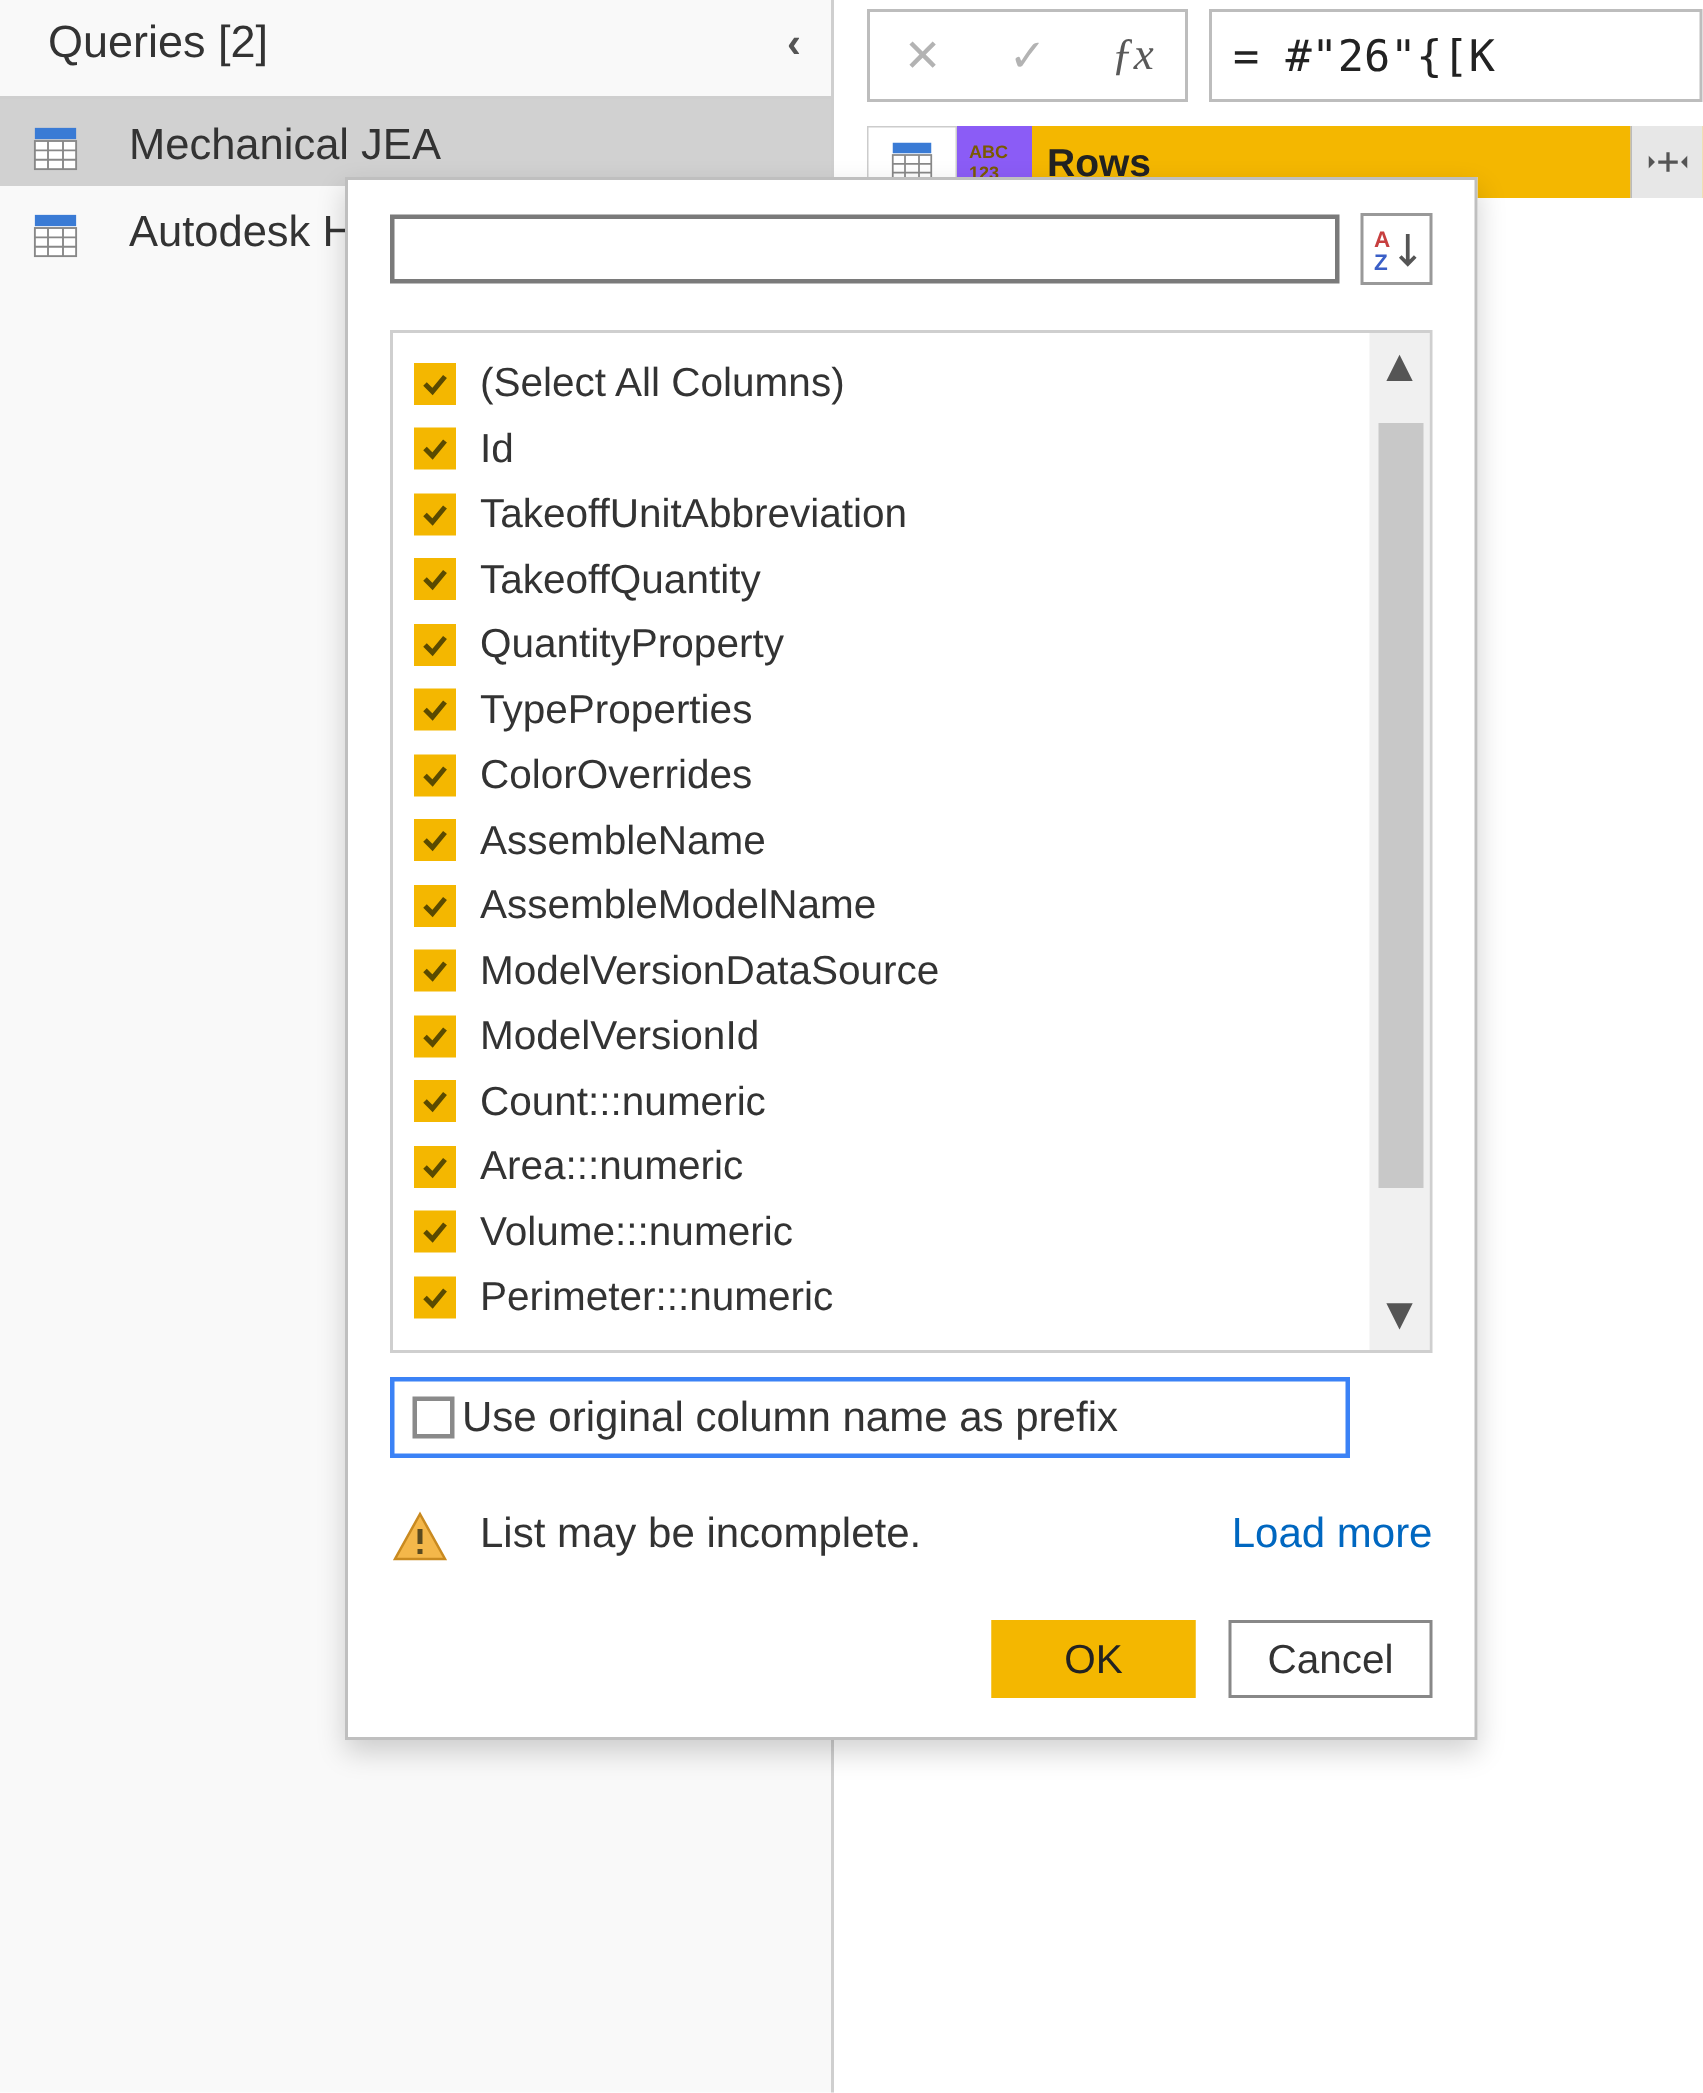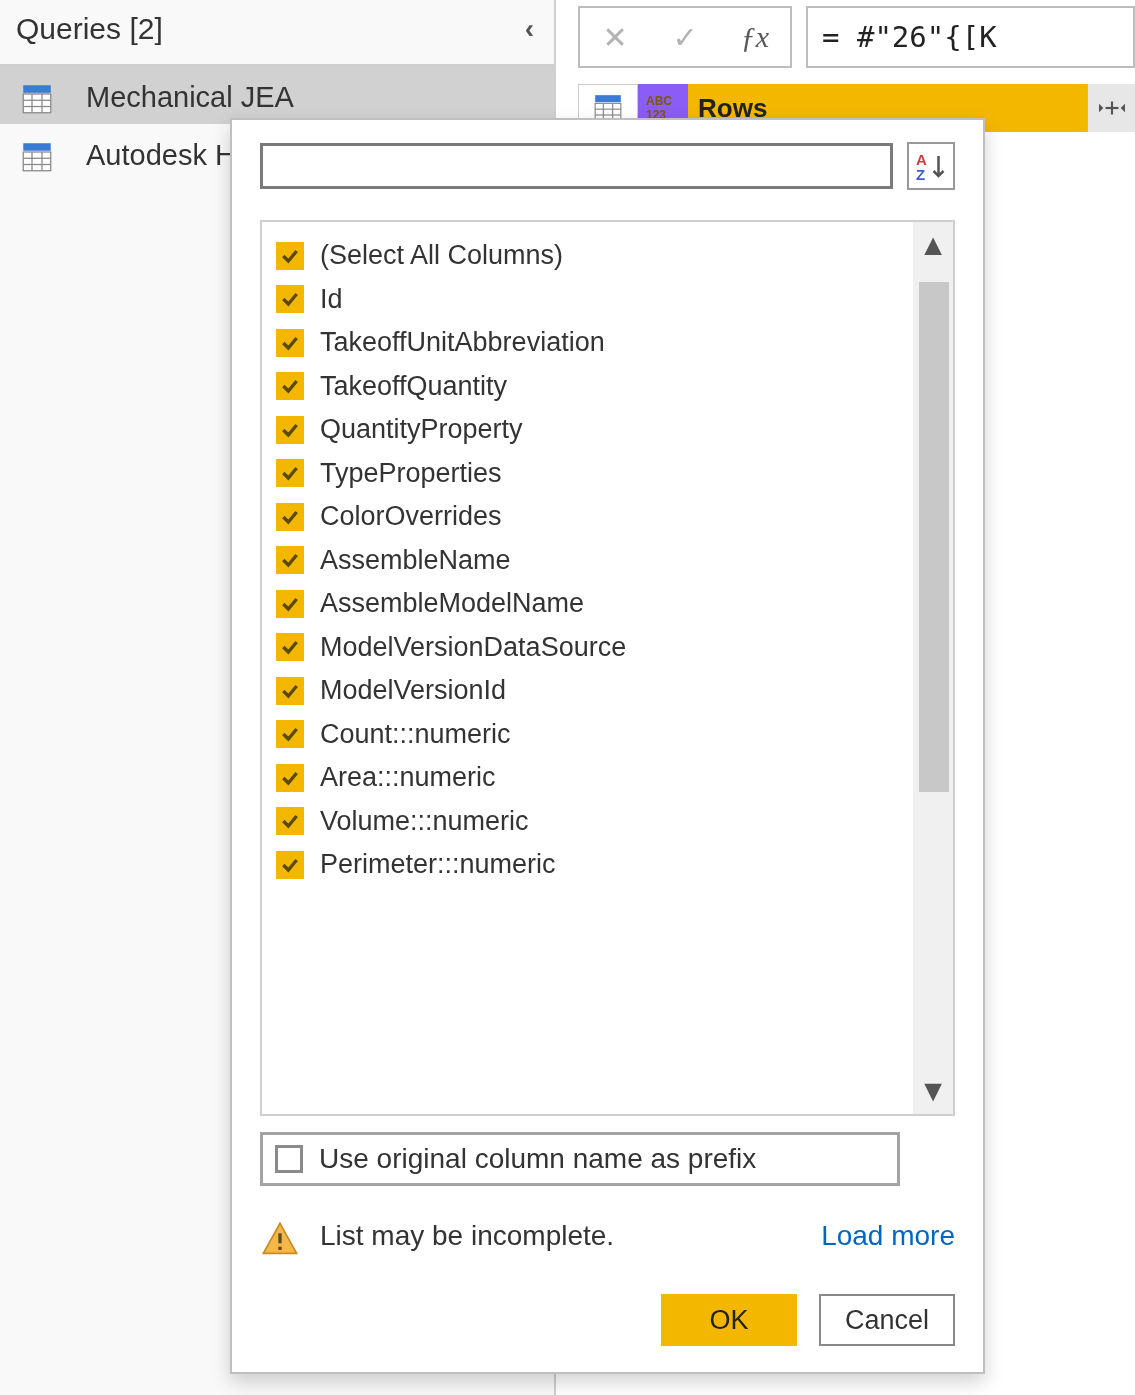--- a/index.html
+++ b/index.html
@@ -18,21 +18,21 @@
     left: 0; top: 0;
     width: 556px;
     height: 100%;
     border-right: 2px solid #cfcfcf;
     background: #f9f9f9;
   }
   .queries-header {
     display: flex;
     align-items: center;
     justify-content: space-between;
-    padding: 12px 20px 18px 16px;
+    padding: 12px 20px 18px 32px;
     border-bottom: 2px solid #cfcfcf;
     font-size: 30px;
     color: #333;
   }
   .queries-header .collapse-caret {
     font-size: 28px;
     color: #555;
     font-weight: bold;
   }
 
@@ -158,21 +158,21 @@
     width: 48px; height: 48px;
     border: 2px solid #999;
     display: flex;
     align-items: center;
     justify-content: center;
   }
 
   .cols-frame {
     margin-top: 30px;
     border: 2px solid #cfcfcf;
-    height: 896px;
+    height: 682px;
     position: relative;
     overflow: hidden;
   }
   .cols-list {
     position: absolute;
     left: 0; top: 0; right: 40px; bottom: 0;
     padding: 12px 8px 0 14px;
     overflow: hidden;
   }
   .col-row {
@@ -210,22 +210,22 @@
     width: 30px;
     height: 510px;
     background: #c8c8c8;
   }
   .chevron { font-size: 30px; color: #555; line-height: 1; }
 
   .prefix-row {
     margin-top: 16px;
     display: flex;
     align-items: center;
-    gap: 16px;
-    border: 3px solid #a3a3a3;
+    gap: 5px;
+    border: 3px solid #3b82f6;
     padding: 8px 12px;
     width: 640px;
   }
   .empty-check {
     width: 28px; height: 28px;
     border: 3px solid #8a8a8a;
     background: #fff;
   }
   .prefix-label { font-size: 28px; color: #333; }
 

